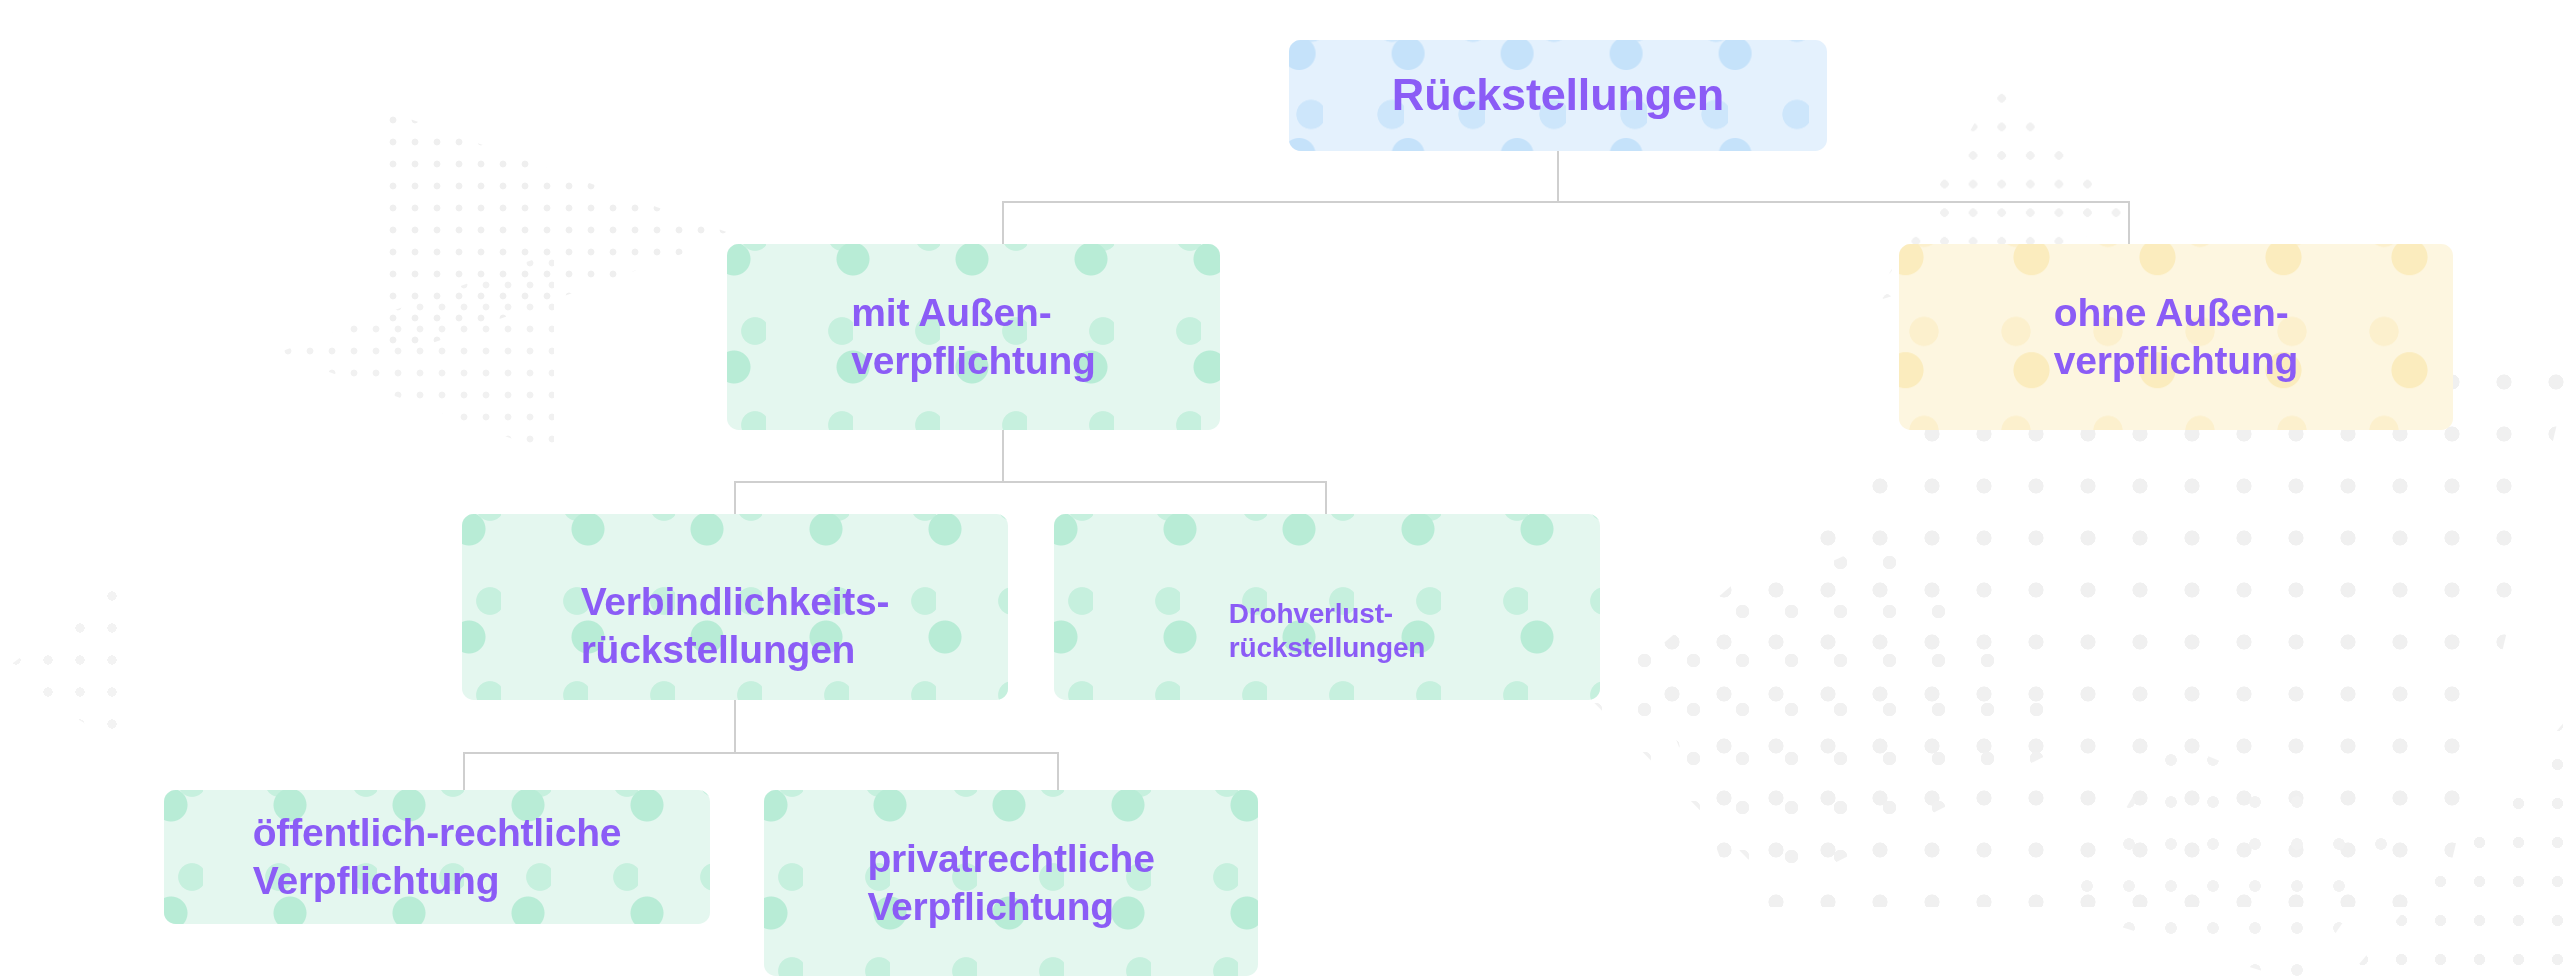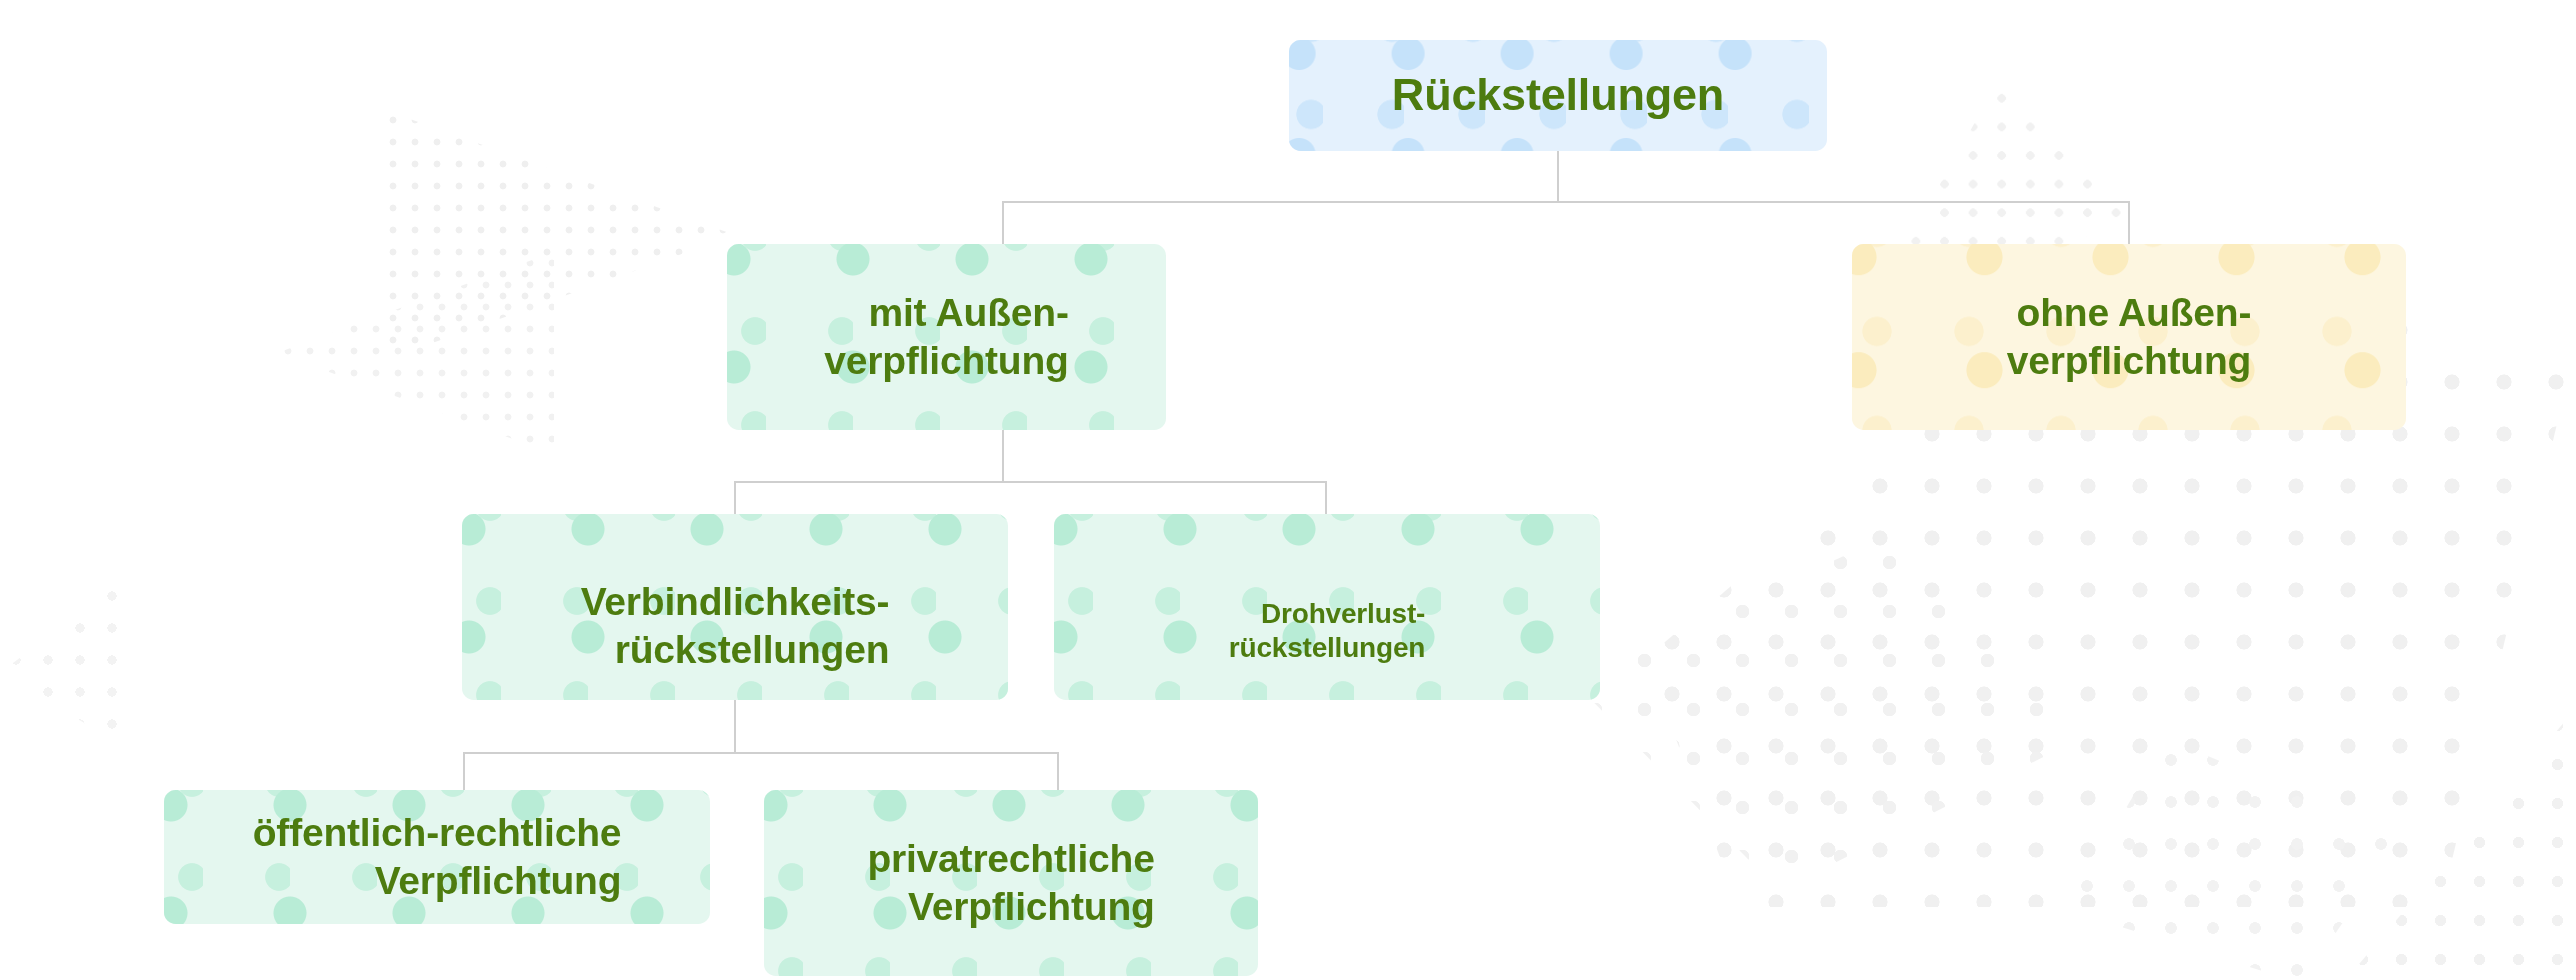--- a/index.html
+++ b/index.html
@@ -87,23 +87,23 @@
     box-sizing:border-box;
     padding:8.4px 22px;
   }
   .node .dots{
     position:absolute;inset:0;
     pointer-events:none;
   }
   .node .label{
     position:relative;
     z-index:2;
-    color:#4d7c0f;
+    color:#8b5cf6;
     font-weight:bold;
-    text-align:right;
+    text-align:left;
     line-height:1.22;
     letter-spacing:-0.2px;
     white-space:pre-line;
   }
 
   
   .node-blue{background:#e4f1fd;}
   .node-blue .dots{
     background-image:
       radial-gradient(circle at 18.5px 18.5px, #c5e2fa 16px, transparent 17px),
@@ -114,21 +114,21 @@
   
   .node-green{background:#e4f7ef;}
   .node-green .dots{
     background-image:
       radial-gradient(circle at 22px 25px, #b8ecd6 16px, transparent 17px),
       radial-gradient(circle at 76px 72px, #c6f0de 13.4px, transparent 14.3px);
     background-size:119px 108px, 87px 94px;
     background-position:-15px -10px, 39px 15px;
   }
   
-  .node-yellow{background:#fdf6e0;}
+  .node-yellow{background:#fdf6e0;margin-left:47px;}
   .node-yellow .dots{
     background-image:
       radial-gradient(circle at 23.5px 25px, #fbecbe 17.6px, transparent 18.5px),
       radial-gradient(circle at 77px 74px, #fcf0cd 14.3px, transparent 15px);
     background-size:126px 113px, 92px 99px;
     background-position:-17px -11.8px, 40px 13.4px;
   }
 </style>
 </head>
 <body>
@@ -157,21 +157,21 @@
   <div class="conn v" style="left:734px;top:700px;height:52px;"></div>
   <div class="conn h" style="left:463px;top:752px;width:596px;"></div>
   <div class="conn v" style="left:463px;top:752px;height:40px;"></div>
   <div class="conn v" style="left:1057px;top:752px;height:40px;"></div>
 
   <div class="node node-blue" style="left:1289px;top:40px;width:538px;height:111px;">
     <div class="dots"></div>
     <div class="label" style="font-size:45px;">Rückstellungen</div>
   </div>
 
-  <div class="node node-green" style="left:727px;top:244px;width:439px;height:186px;">
+  <div class="node node-green" style="left:727px;top:244px;width:493px;height:186px;">
     <div class="dots"></div>
     <div class="label" style="font-size:39px;">mit Außen-
 verpflichtung</div>
   </div>
 
   <div class="node node-yellow" style="left:1852px;top:244px;width:554px;height:186px;">
     <div class="dots"></div>
     <div class="label" style="font-size:39px;">ohne Außen-
 verpflichtung</div>
   </div>

